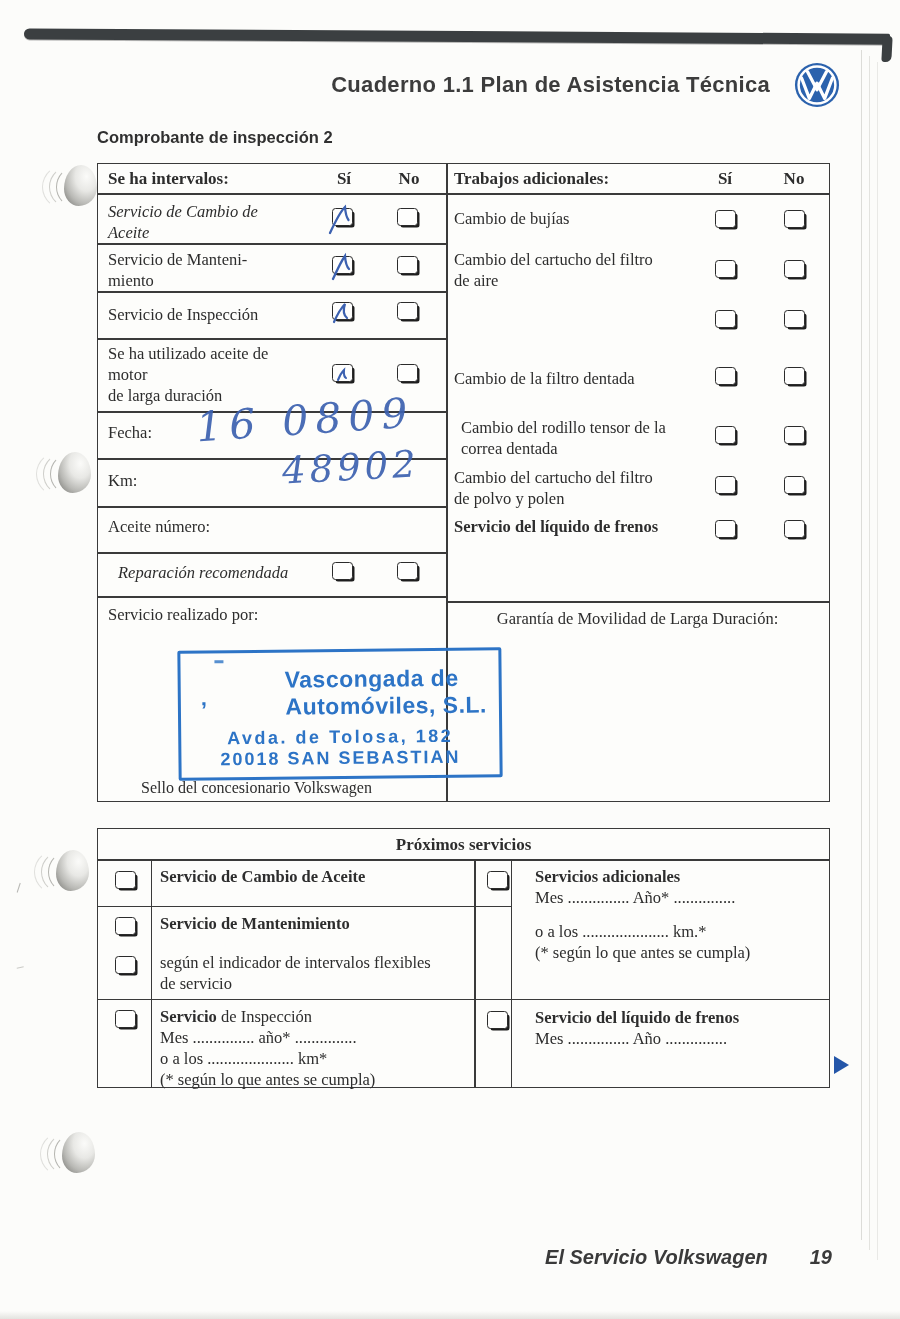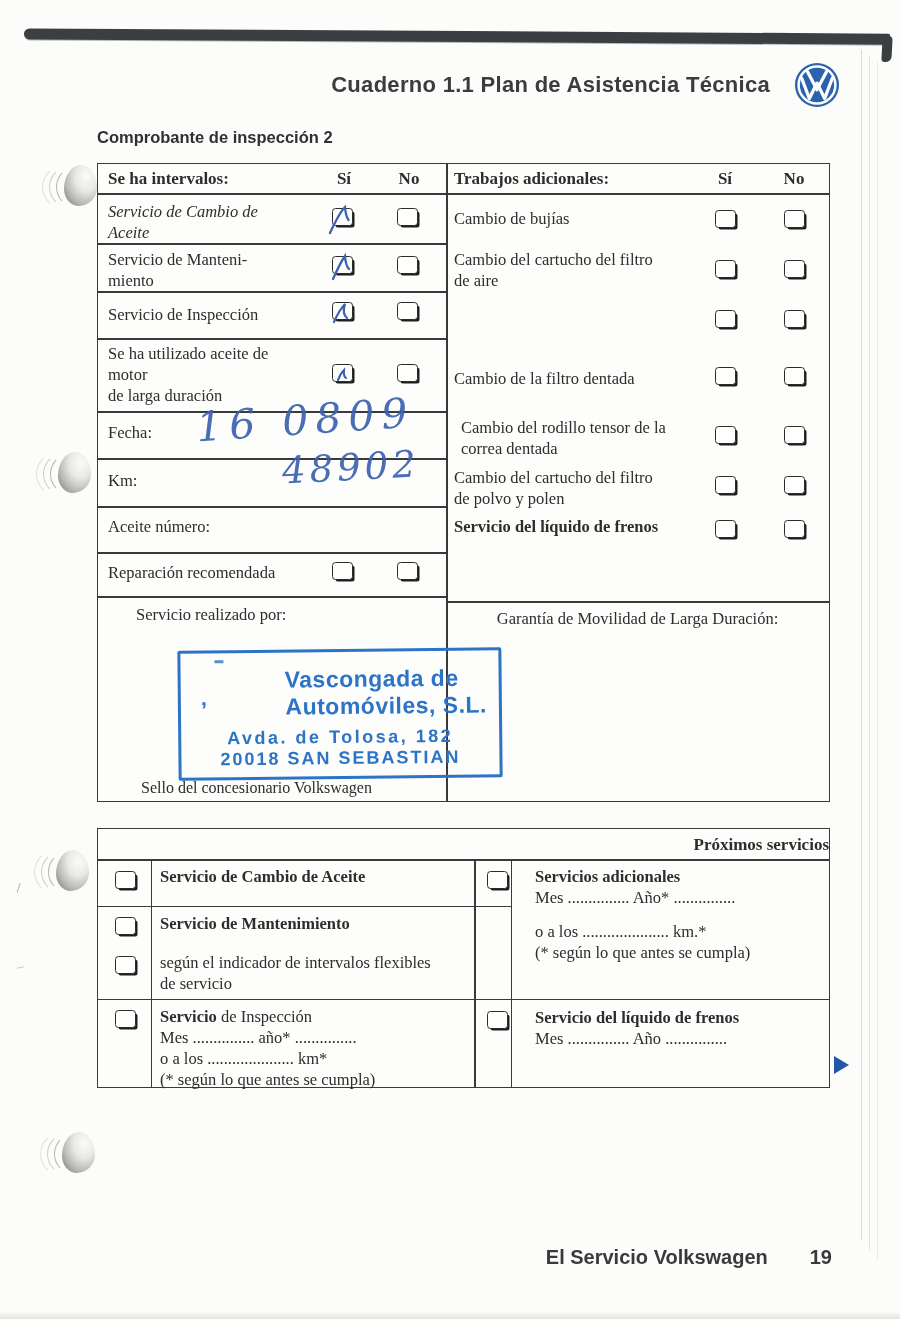--- a/index.html
+++ b/index.html
@@ -150,25 +150,25 @@
     <svg width="33" height="33" viewBox="0 0 33 33">
         <path d="M12,22 C14,17 16,14 18,12 C17.5,17 18.5,19 20,20" fill="none" stroke="#3c61b0" stroke-width="2.1" stroke-linecap="round"></path>
       </svg>
   </div>
   <div class="cb" style="left:299px;top:200px;"></div>
 
   <div class="lbl" style="left:10px;top:258px;">Fecha:</div>
   <div class="lbl" style="left:10px;top:306px;">Km:</div>
   <div class="lbl" style="left:10px;top:352px;">Aceite número:</div>
 
-  <div class="lbl" style="left:10px;top:398px;">Reparación recomendada</div>
+  <div class="lbl" style="left:20px;top:398px;font-style:italic;">Reparación recomendada</div>
   <div class="cb" style="left:234px;top:398px;"></div>
   <div class="cb" style="left:299px;top:398px;"></div>
 
-  <div class="lbl" style="left:10px;top:440px;margin-left:28px;">Servicio realizado por:</div>
+  <div class="lbl" style="left:10px;top:440px;">Servicio realizado por:</div>
   <div class="lbl" style="left:43px;top:613px;font-size:16px;">Sello del concesionario Volkswagen</div>
 
   <div class="lbl hdr" style="left:356px;top:4px;text-align:right;">Trabajos adicionales:</div>
   <div class="lbl hdr cc" style="left:612px;top:4px;">Sí</div>
   <div class="lbl hdr cc" style="left:681px;top:4px;">No</div>
 
   <div class="lbl" style="left:356px;top:44px;width:250px;">Cambio de bujías</div>
   <div class="cb" style="left:617px;top:46px;"></div>
   <div class="cb" style="left:686px;top:46px;"></div>
 
@@ -208,21 +208,21 @@
 <div class="stamp">
   <div class="abs" style="left:34px;top:7px;width:9px;height:2.5px;background:#2d74c6;opacity:.8;"></div>
   <div class="abs" style="left:20px;top:44px;font-size:22px;">’</div>
   <div class="l1">Vascongada de</div>
   <div class="l2">Automóviles, S.L.</div>
   <div class="l3">Avda. de Tolosa, 182</div>
   <div class="l4">20018 SAN SEBASTIAN</div>
 </div>
 
 <div class="tbl" style="left:97px;top:828px;width:731px;height:258px;">
-  <div class="lbl b" style="left:0;top:5px;width:731px;text-align:right;font-size:17px;">Próximos servicios</div>
+  <div class="lbl b" style="left:0;top:5px;width:731px;text-align:center;font-size:17px;">Próximos servicios</div>
   <div class="hline" style="left:0;top:30px;width:731px;"></div>
   <div class="vline" style="left:376px;top:30px;height:228px;"></div>
   <div class="vline" style="left:53px;top:30px;height:228px;width:1.3px;"></div>
   <div class="vline" style="left:413px;top:30px;height:228px;width:1.3px;"></div>
   <div class="hline" style="left:0;top:77px;width:376px;height:1.4px;"></div>
   <div class="hline" style="left:376px;top:77px;width:37px;height:1.4px;"></div>
   <div class="hline" style="left:0;top:170px;width:731px;height:1.4px;"></div>
 
   <div class="cb" style="left:17px;top:42px;"></div>
   <div class="lbl b" style="left:62px;top:37px;">Servicio de Cambio de Aceite</div>
@@ -251,16 +251,16 @@
 
   <div class="cb" style="left:389px;top:182px;"></div>
   <div class="lbl" style="left:437px;top:178px;width:290px;">
     <div class="b">Servicio del líquido de frenos</div>
     <div class="dotline">Mes ............... Año ...............</div>
   </div>
 </div>
 
 <div class="tri" style="left:834px;top:1056px;"></div>
 
-<div class="abs sans b" style="left:400px;top:1246px;width:432px;display:flex;justify-content:flex-end;gap:42px;font-size:20px;color:#3a3a3a;">
+<div class="abs sans b" style="left:400px;top:1246px;width:432px;display:flex;justify-content:flex-end;gap:42px;font-size:20px;color:#3a3a3a;font-style:italic;">
   <span>El Servicio Volkswagen</span>
   <span>19</span>
 </div>
 
 </body></html>

